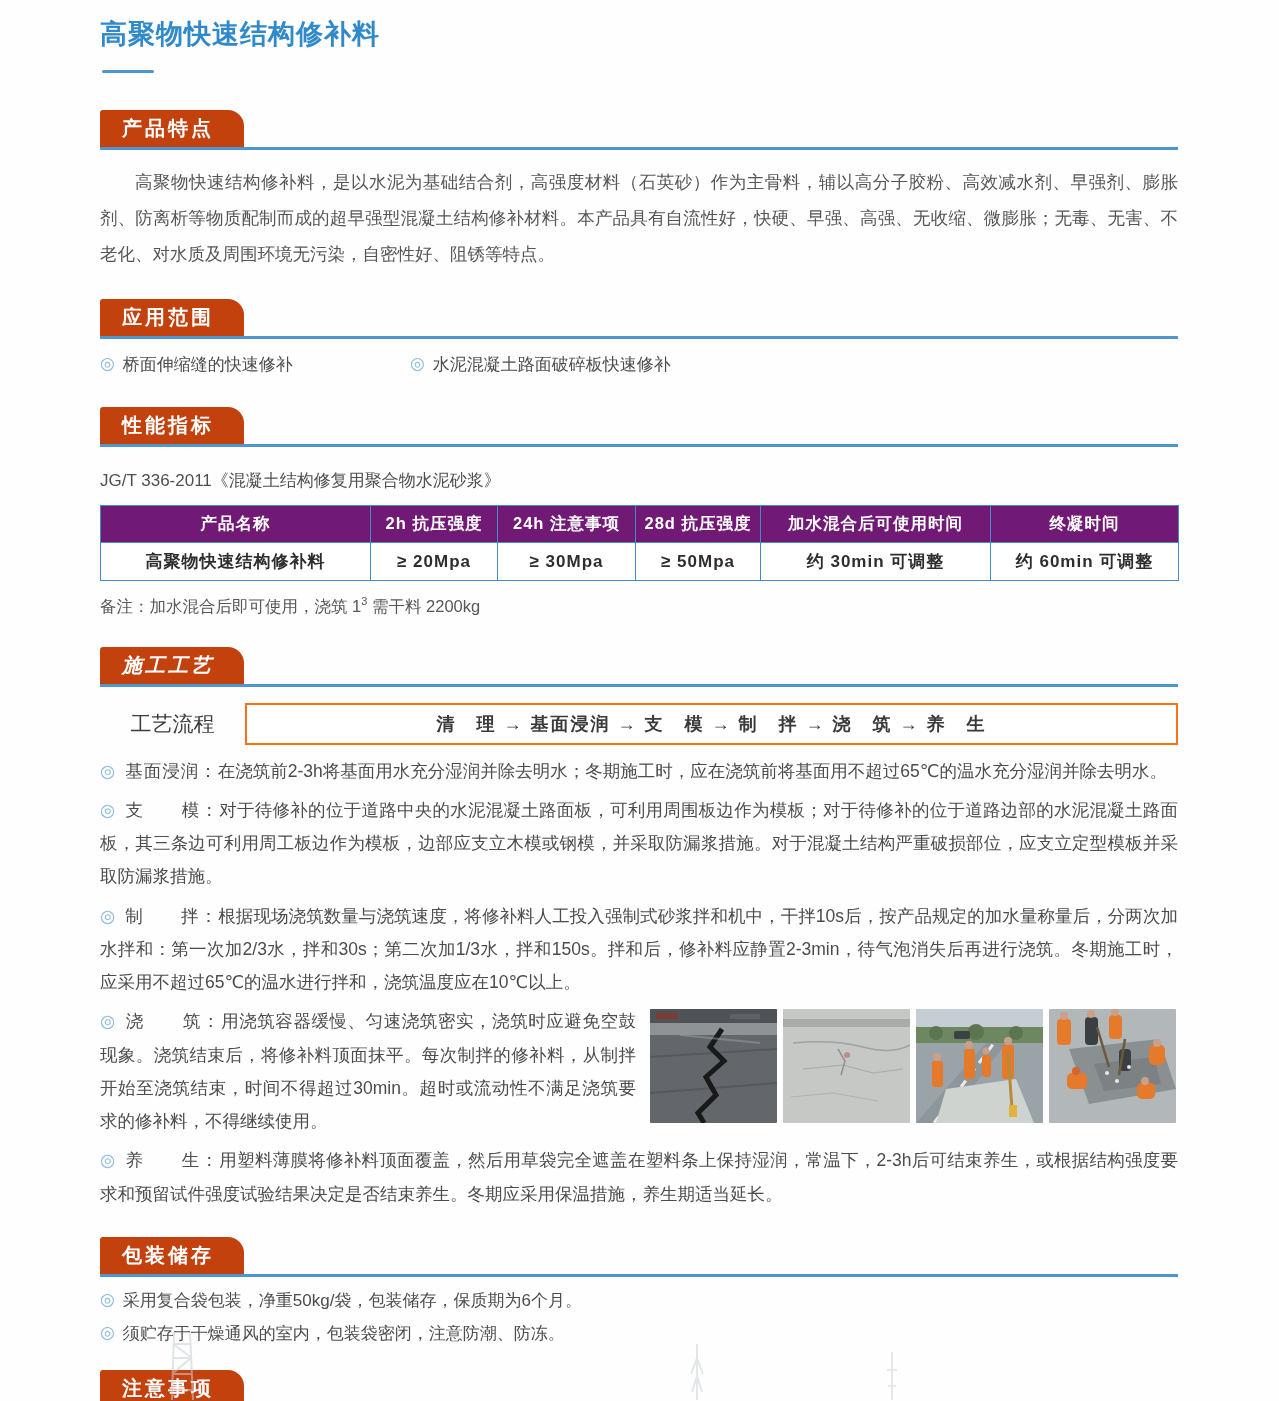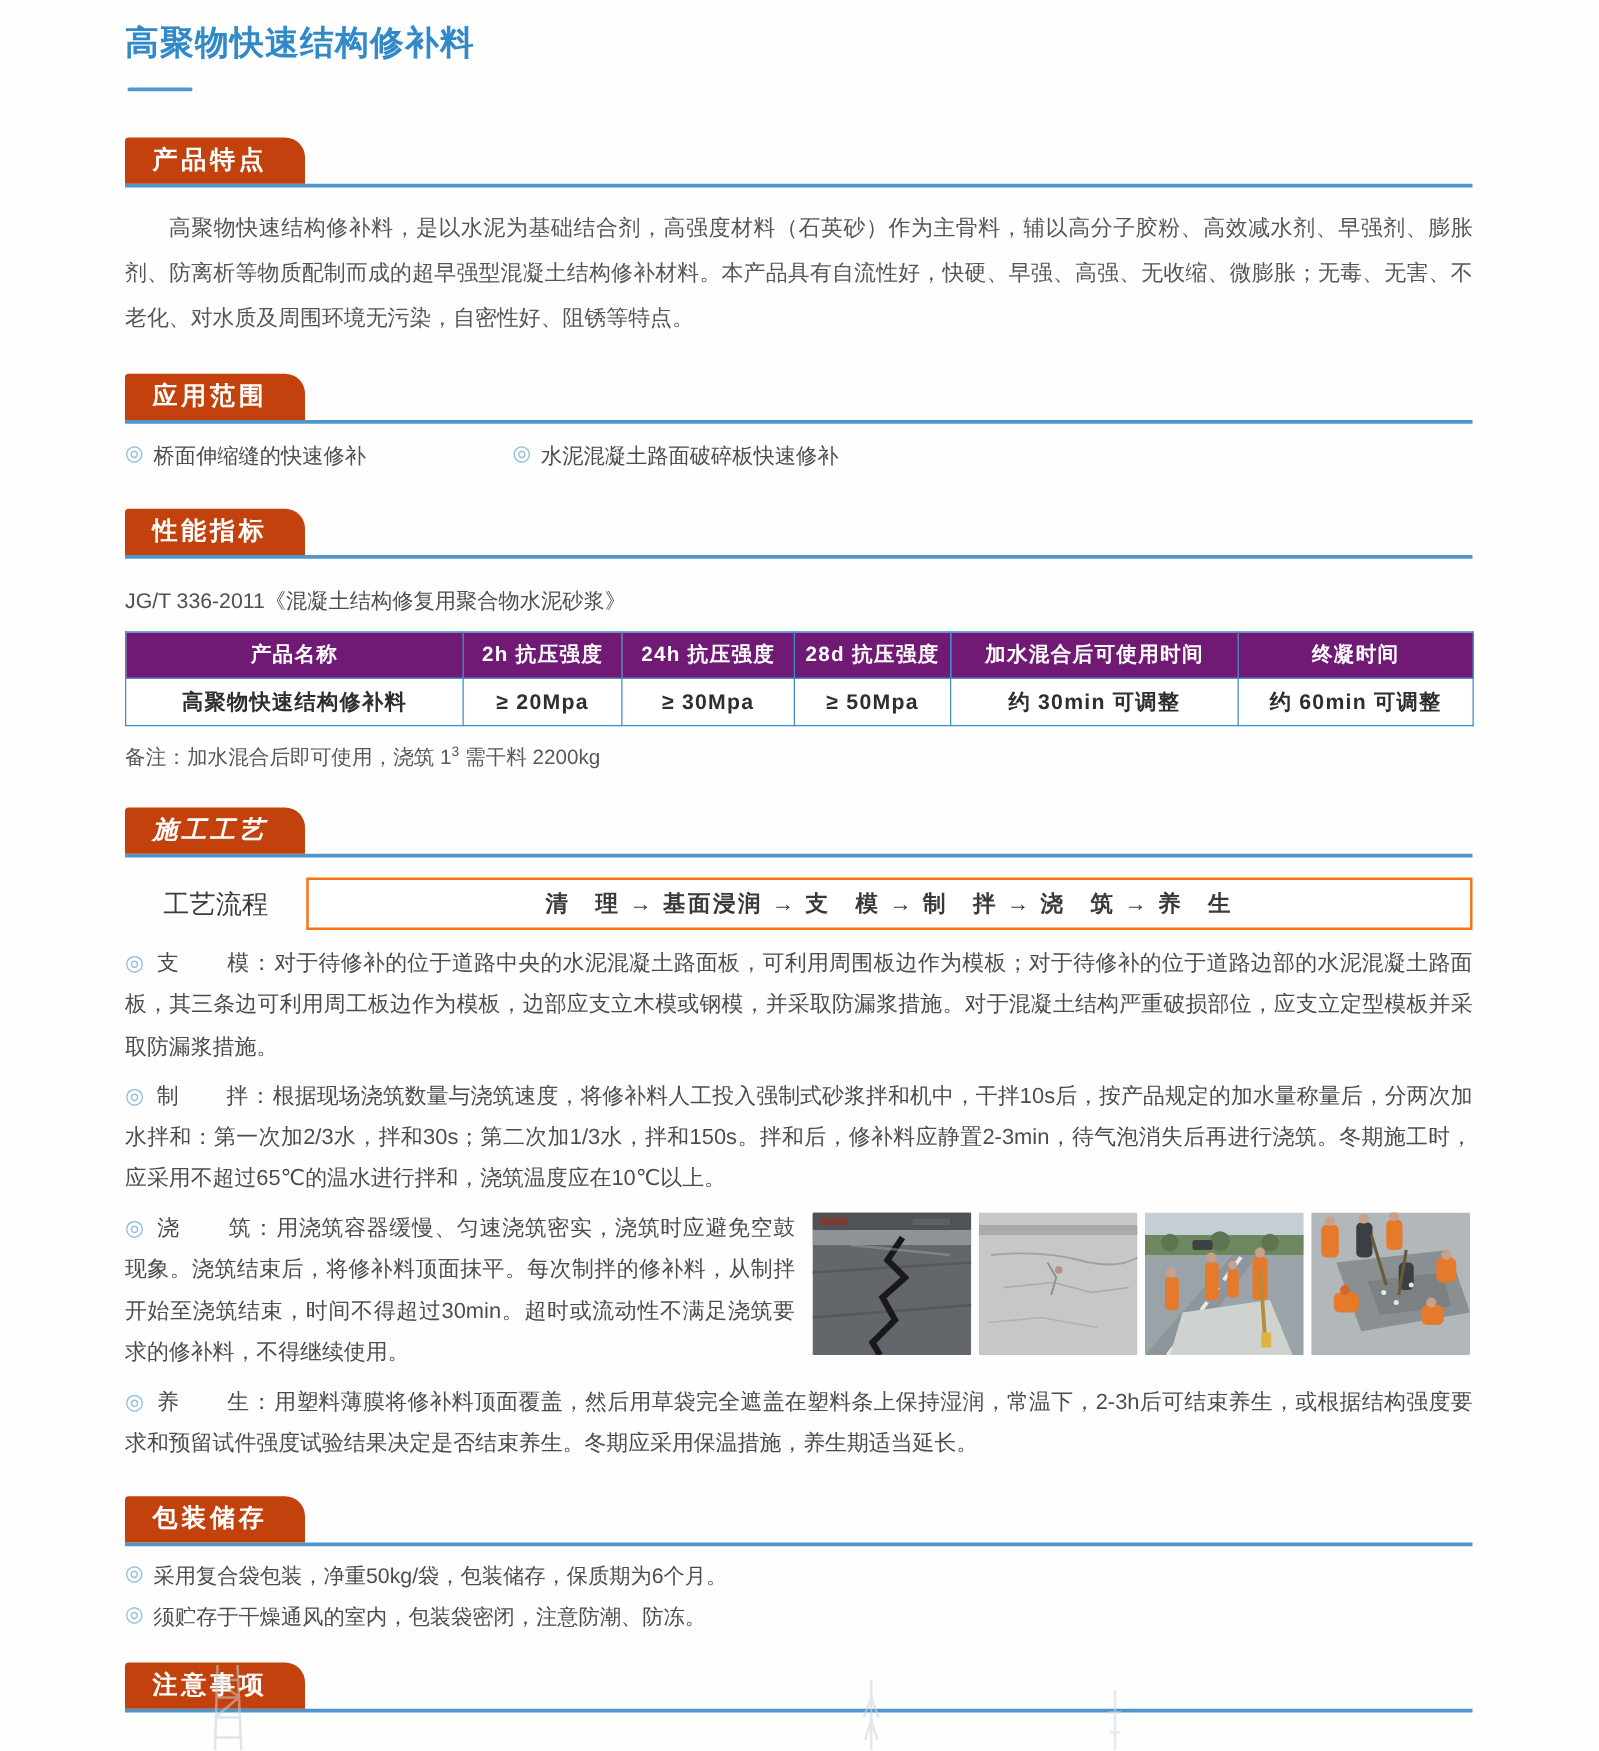--- a/index.html
+++ b/index.html
@@ -95,21 +95,21 @@
         <col style="width:127px">
         <col style="width:138px">
       <col style="width:125px">
         <col style="width:230px">
         <col style="width:188px">
     </colgroup>
     <tbody>
         <tr>
       <th>产品名称</th>
       <th>2h 抗压强度</th>
-      <th>24h 抗压强度</th>
+      <th>24h 注意事项</th>
       <th>28d 抗压强度</th>
       <th>加水混合后可使用时间</th>
       <th>终凝时间</th>
     </tr>
     <tr>
       <td>高聚物快速结构修补料</td>
       <td>≥ 20Mpa</td>
       <td>≥ 30Mpa</td>
       <td>≥ 50Mpa</td>
       <td>约 30min 可调整</td>
@@ -125,20 +125,21 @@
   <div class="sec-head mt-cons">
     <span class="sec-tab">施工工艺</span>
   </div>
 
   <div class="flow-row">
     <div class="flow-label">工艺流程</div>
     <div class="flow-box">清　理 → 基面浸润 → 支　模 → 制　拌 → 浇　筑 → 养　生</div>
   </div>
 
   <div class="steps">
+    <p class="step"><span class="ring">◎</span><span class="step-title">基面浸润：</span><span>在浇筑前2-3h将基面用水充分湿润并除去明水；冬期施工时，应在浇筑前将基面用不超过65℃的温水充分湿润并除去明水。</span></p>
     <p class="step"><span class="ring">◎</span><span class="step-title">支　　模：</span><span>对于待修补的位于道路中央的水泥混凝土路面板，可利用周围板边作为模板；对于待修补的位于道路边部的水泥混凝土路面板，其三条边可利用周工板边作为模板，边部应支立木模或钢模，并采取防漏浆措施。对于混凝土结构严重破损部位，应支立定型模板并采取防漏浆措施。</span></p>
     <p class="step"><span class="ring">◎</span><span class="step-title">制　　拌：</span><span>根据现场浇筑数量与浇筑速度，将修补料人工投入强制式砂浆拌和机中，干拌10s后，按产品规定的加水量称量后，分两次加水拌和：第一次加2/3水，拌和30s；第二次加1/3水，拌和150s。拌和后，修补料应静置2-3min，待气泡消失后再进行浇筑。冬期施工时，应采用不超过65℃的温水进行拌和，浇筑温度应在10℃以上。</span></p>
 
     <div class="photos">
       <svg width="127" height="114" viewBox="0 0 127 114">
         <rect width="127" height="114" fill="#63676b"></rect>
         <rect width="127" height="14" fill="#4f5357"></rect>
         <rect y="14" width="127" height="12" fill="#8e9396"></rect>
         <rect x="6" y="4" width="22" height="6" fill="#7a3c34"></rect>
         <rect x="80" y="5" width="30" height="5" fill="#5d6165"></rect>

